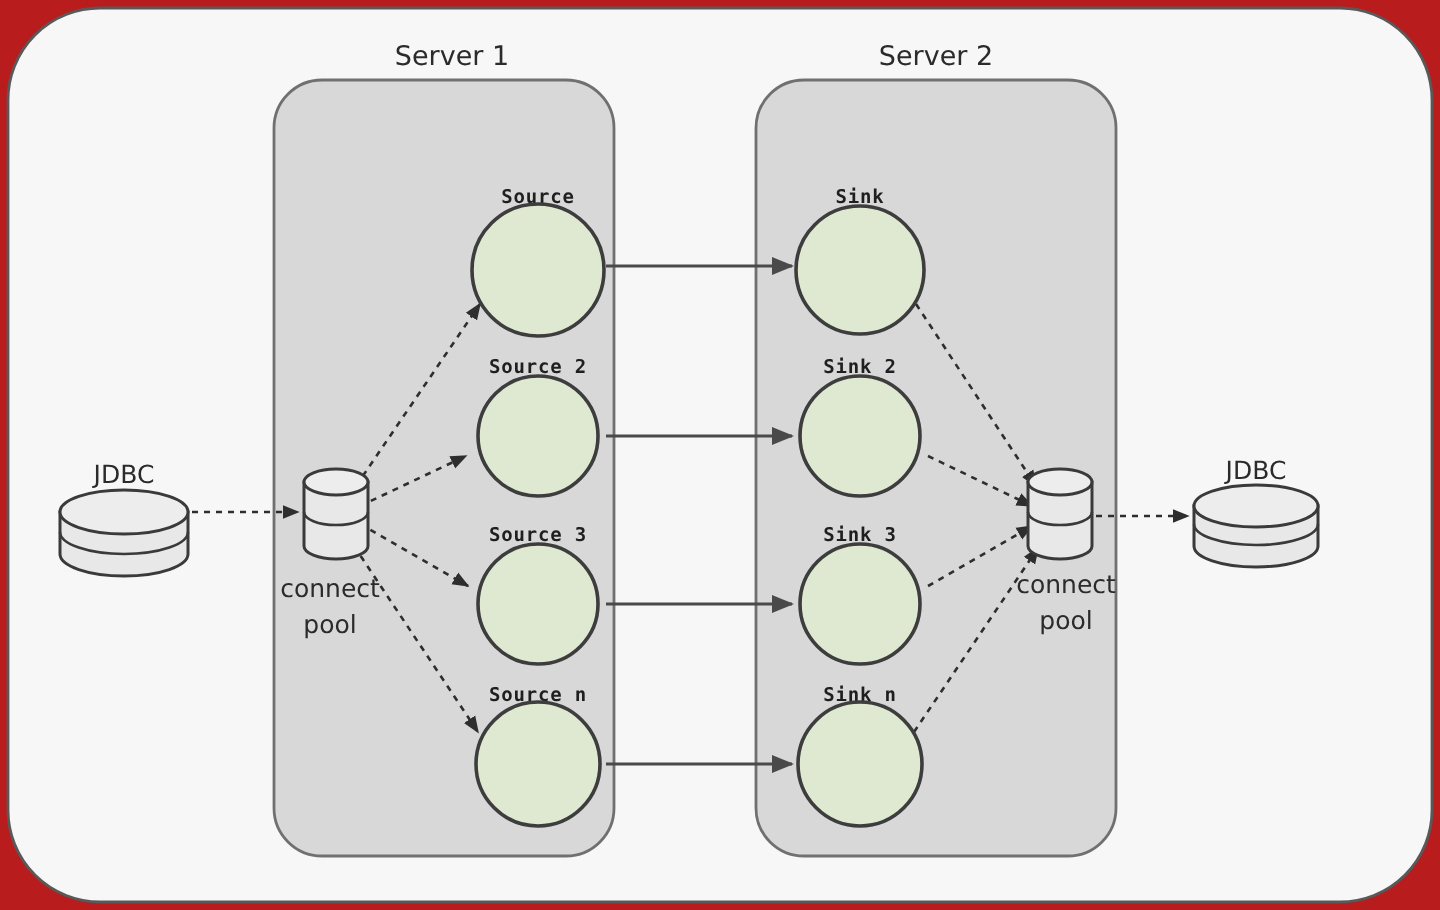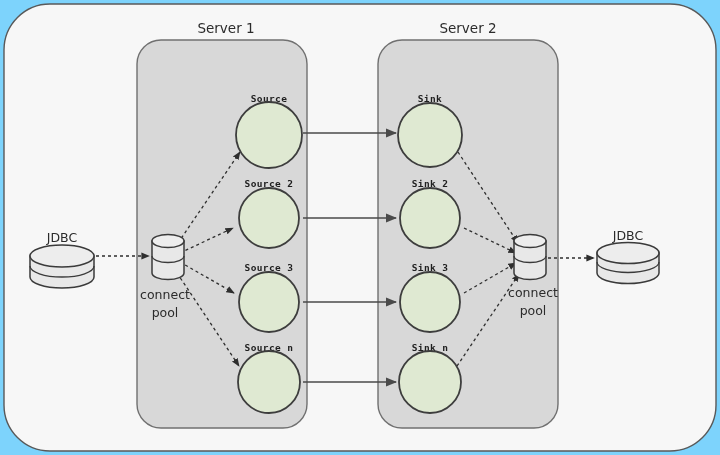--- a/index.html
+++ b/index.html
@@ -8,21 +8,21 @@
     padding: 0;
     background: #ffffff;
   }
   body {
     font-family: "Liberation Sans", sans-serif;
   }
   #canvas {
     position: relative;
     width: 720px;
     height: 455px;
-    background: #7dd3fc;
+    background: #b91c1c;
     overflow: hidden;
   }
   svg.diagram {
     position: absolute;
     top: 0;
     left: 0;
     width: 720px;
     height: 455px;
     display: block;
   }

